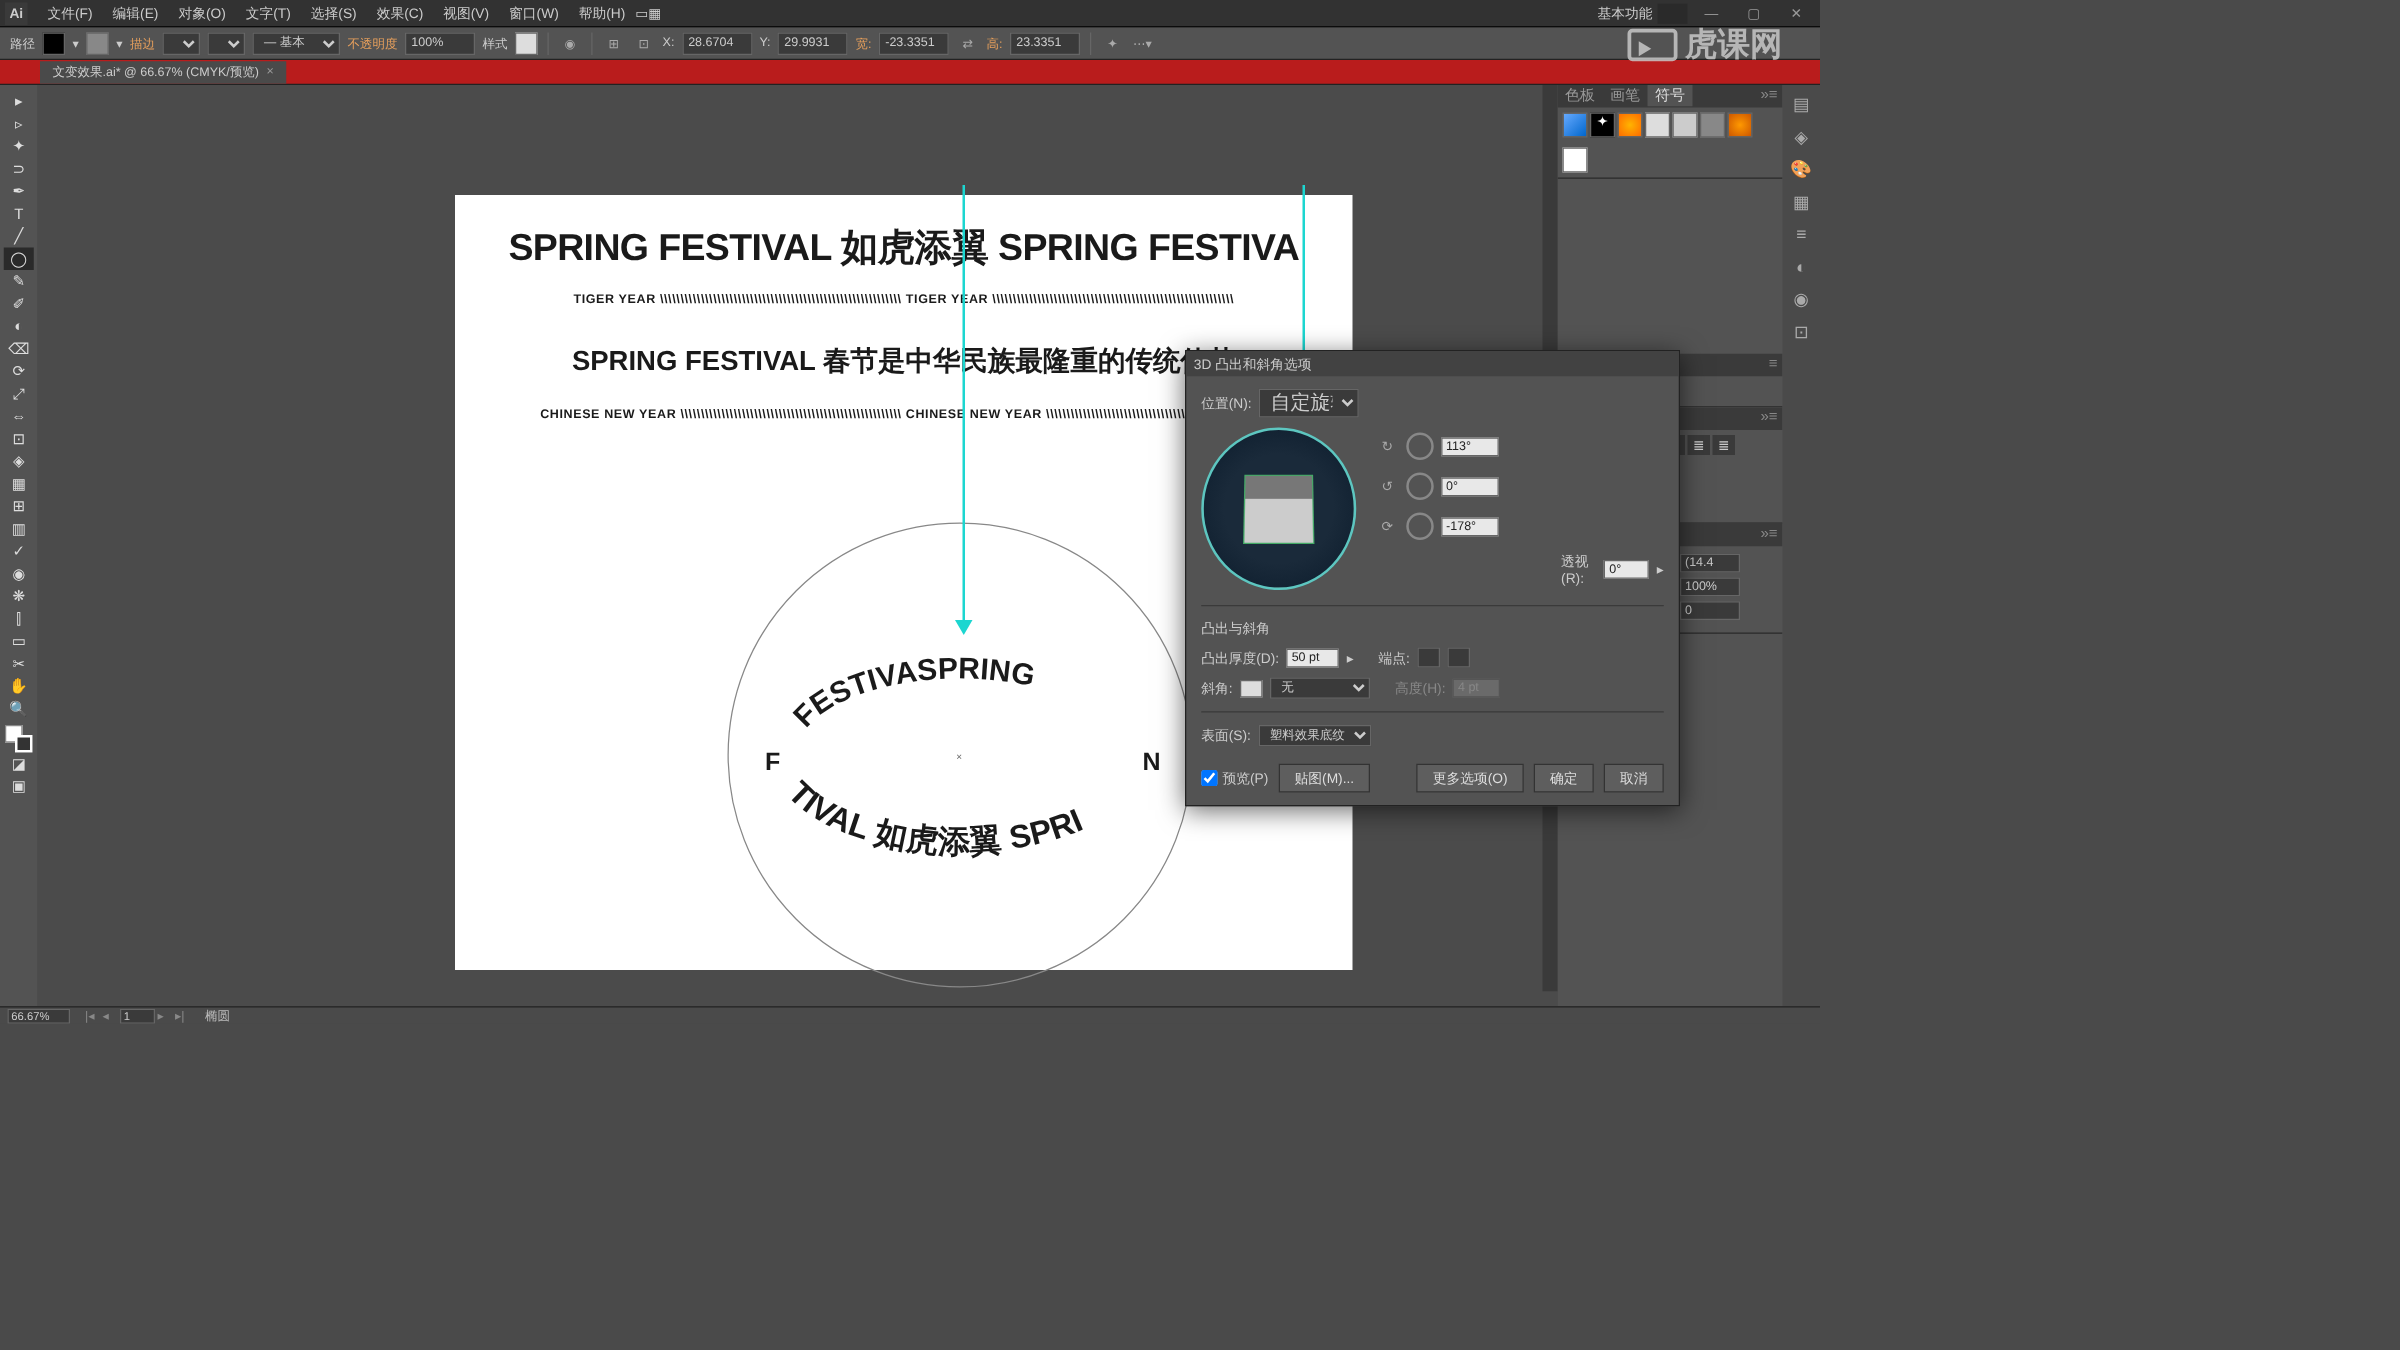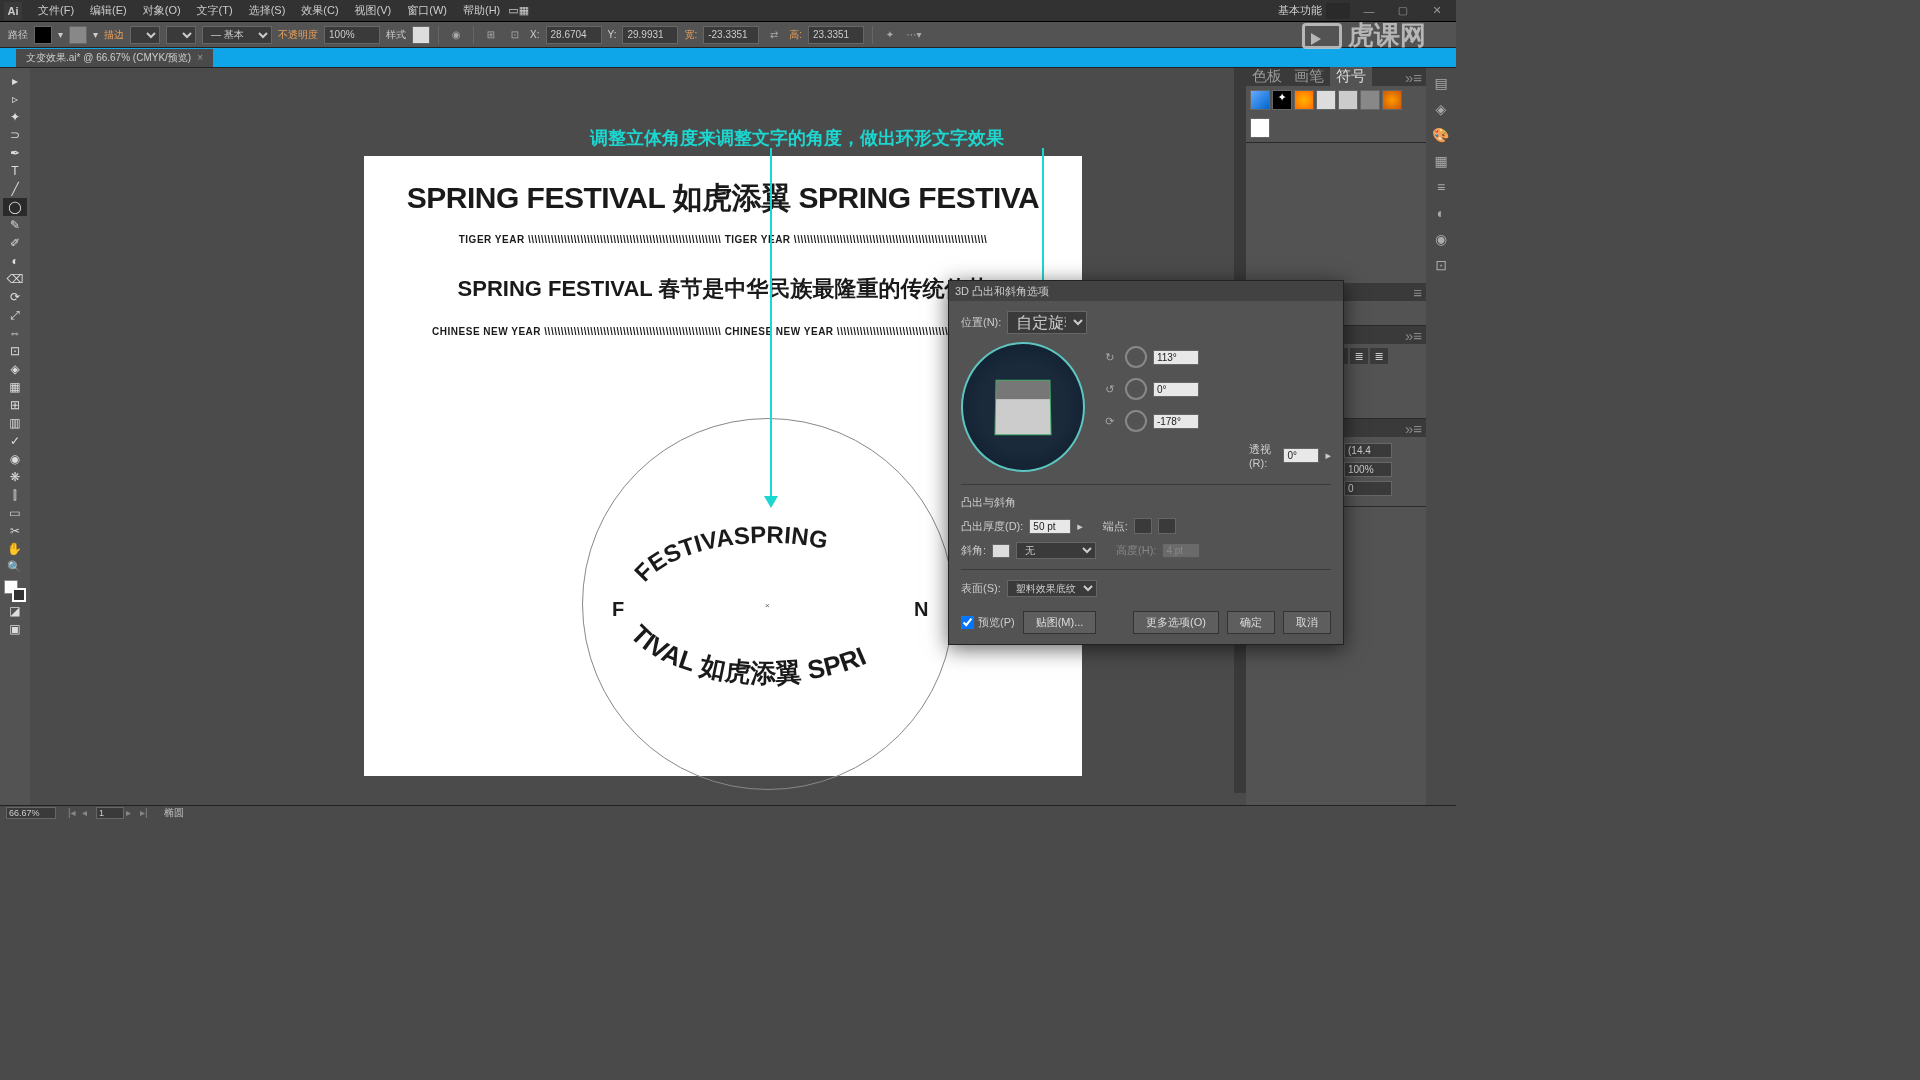--- a/index.html
+++ b/index.html
@@ -18,21 +18,21 @@
 .controlbar .label { color: #ccc; }
 .controlbar .swatch { width: 18px; height: 18px; background: #000; border: 1px solid #666; }
 .controlbar .swatch2 { width: 18px; height: 18px; background: #888; border: 1px solid #666; }
 .controlbar .orange { color: #e8a05c; }
 .controlbar select, .controlbar .input { background: #3a3a3a; border: 1px solid #666; color: #ccc; padding: 1px 4px; font-size: 10px; height: 18px; }
 .controlbar .input { width: 56px; }
 .controlbar .sep { width: 1px; height: 18px; background: #666; margin: 0 2px; }
 .controlbar .icon-btn { width: 18px; height: 18px; display: flex; align-items: center; justify-content: center; color: #aaa; }
 
 
-.tabbar { height: 20px; background: #0ea5e9; display: flex; align-items: center; padding-left: 16px; border-bottom: 1px solid #222; }
+.tabbar { height: 20px; background: #b91c1c; display: flex; align-items: center; padding-left: 32px; border-bottom: 1px solid #222; }
 .tabbar .tab { background: #4a4a4a; padding: 2px 10px; font-size: 10px; color: #ccc; display: flex; align-items: center; gap: 6px; }
 .tabbar .tab .close { color: #999; }
 
 
 .main { position: absolute; top: 68px; left: 0; right: 0; bottom: 14px; display: flex; }
 
 
 .toolbox { width: 30px; background: #535353; display: flex; flex-direction: column; align-items: center; padding-top: 4px; gap: 0; }
 .tool { width: 24px; height: 18px; display: flex; align-items: center; justify-content: center; color: #ddd; font-size: 12px; }
 .tool.active { background: #2a2a2a; }
@@ -57,21 +57,21 @@
 
 .annotation { position: absolute; top: 58px; left: 560px; font-size: 18px; font-weight: 600; color: #1cd6d0; }
 .arrow-line { position: absolute; background: #1cd6d0; }
 
 
 .right-panels { width: 210px; background: #535353; display: flex; }
 .panel-strip { width: 30px; background: #4a4a4a; display: flex; flex-direction: column; align-items: center; padding-top: 4px; gap: 4px; }
 .panel-strip .picon { width: 22px; height: 22px; color: #aaa; display: flex; align-items: center; justify-content: center; font-size: 14px; }
 .panels-main { flex: 1; display: flex; flex-direction: column; }
 .panel { background: #535353; border-bottom: 1px solid #2a2a2a; }
-.panel-tabs { display: flex; height: 18px; background: #3a3a3a; align-items: flex-end; font-size: 15px; }
+.panel-tabs { display: flex; height: 18px; background: #3a3a3a; align-items: flex-start; font-size: 12px; }
 .panel-tabs .ptab { padding: 0 6px; color: #999; }
 .panel-tabs .ptab.active { background: #535353; color: #ddd; }
 .panel-tabs .pmenu { margin-left: auto; padding: 0 4px; color: #888; }
 .swatch-grid { display: flex; flex-wrap: wrap; gap: 2px; padding: 4px; }
 .swatch-grid .sw { width: 20px; height: 20px; border: 1px solid #666; }
 .char-panel { padding: 6px; font-size: 10px; }
 .char-panel .row { display: flex; align-items: center; gap: 4px; margin-bottom: 4px; }
 .char-panel .row input, .char-panel .row select { background: #3a3a3a; border: 1px solid #666; color: #ccc; font-size: 10px; padding: 1px 3px; width: 48px; }
 .char-panel .row .lbl { width: 16px; display: flex; align-items: center; justify-content: center; }
 .para-icons { display: flex; gap: 2px; padding: 4px; }
@@ -244,21 +244,20 @@
         </text>
         <text font-size="26" font-weight="900" fill="#1a1a1a">
           <textPath href="#botArc" startOffset="3%">TIVAL 如虎添翼 SPRI</textPath>
         </text>
         <text x="30" y="198" font-size="20" font-weight="900" fill="#1a1a1a">F</text>
         <text x="332" y="198" font-size="20" font-weight="900" fill="#1a1a1a">N</text>
       </svg>
       <div class="center-mark">×</div>
     </div>
 
-    <div class="annotation">调整立体角度来调整文字的角度，做出环形文字效果</div>
 
     <div class="arrow-line" style="left:740px; top:80px; width:2px; height:350px;"></div>
     <div style="position:absolute; left:734px; top:428px; width:0; height:0; border-left:7px solid transparent; border-right:7px solid transparent; border-top:12px solid #1cd6d0;"></div>
 
     <div class="arrow-line" style="left:1012px; top:80px; width:2px; height:220px;"></div>
     <div style="position:absolute; left:1006px; top:298px; width:0; height:0; border-left:7px solid transparent; border-right:7px solid transparent; border-top:12px solid #1cd6d0;"></div>
   </div>
 
   <div class="right-panels">
     <div class="panels-main">

